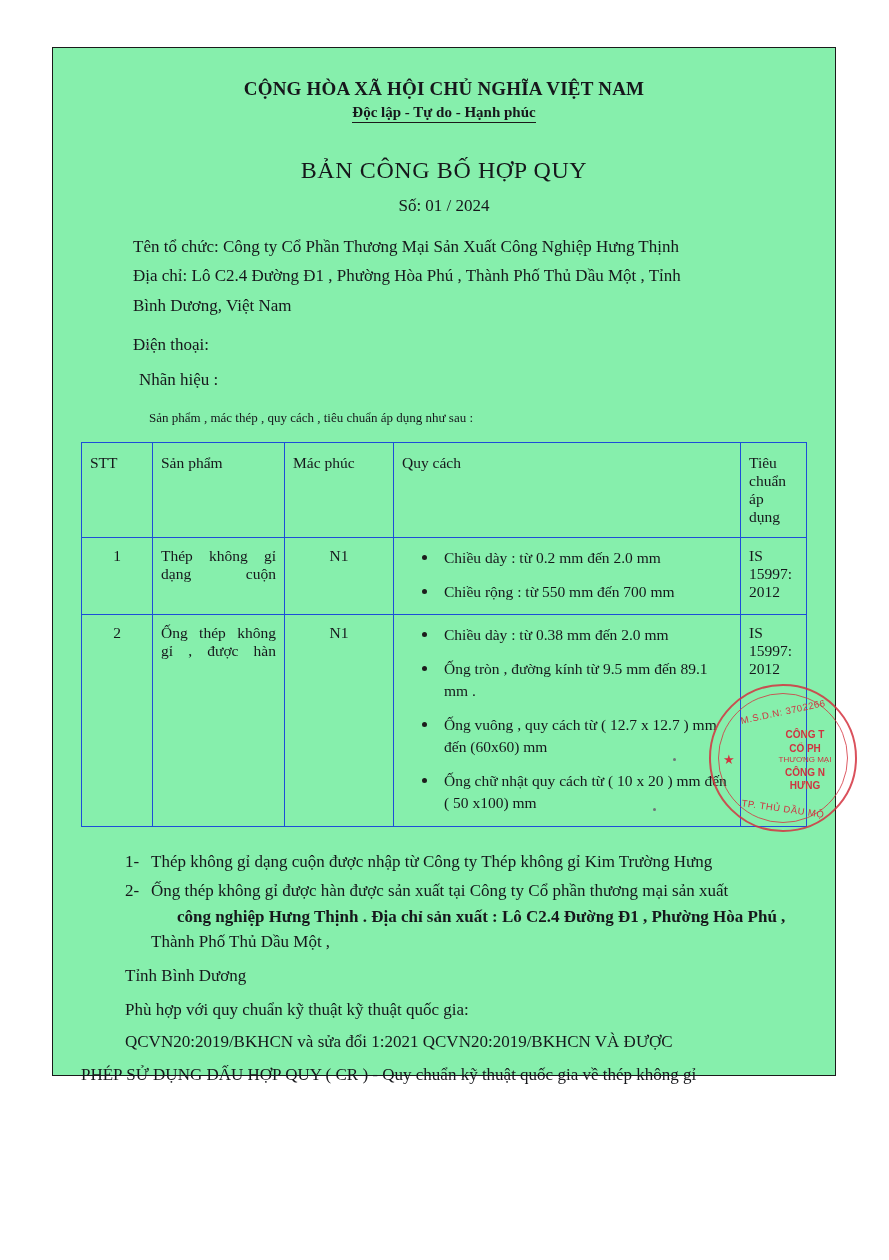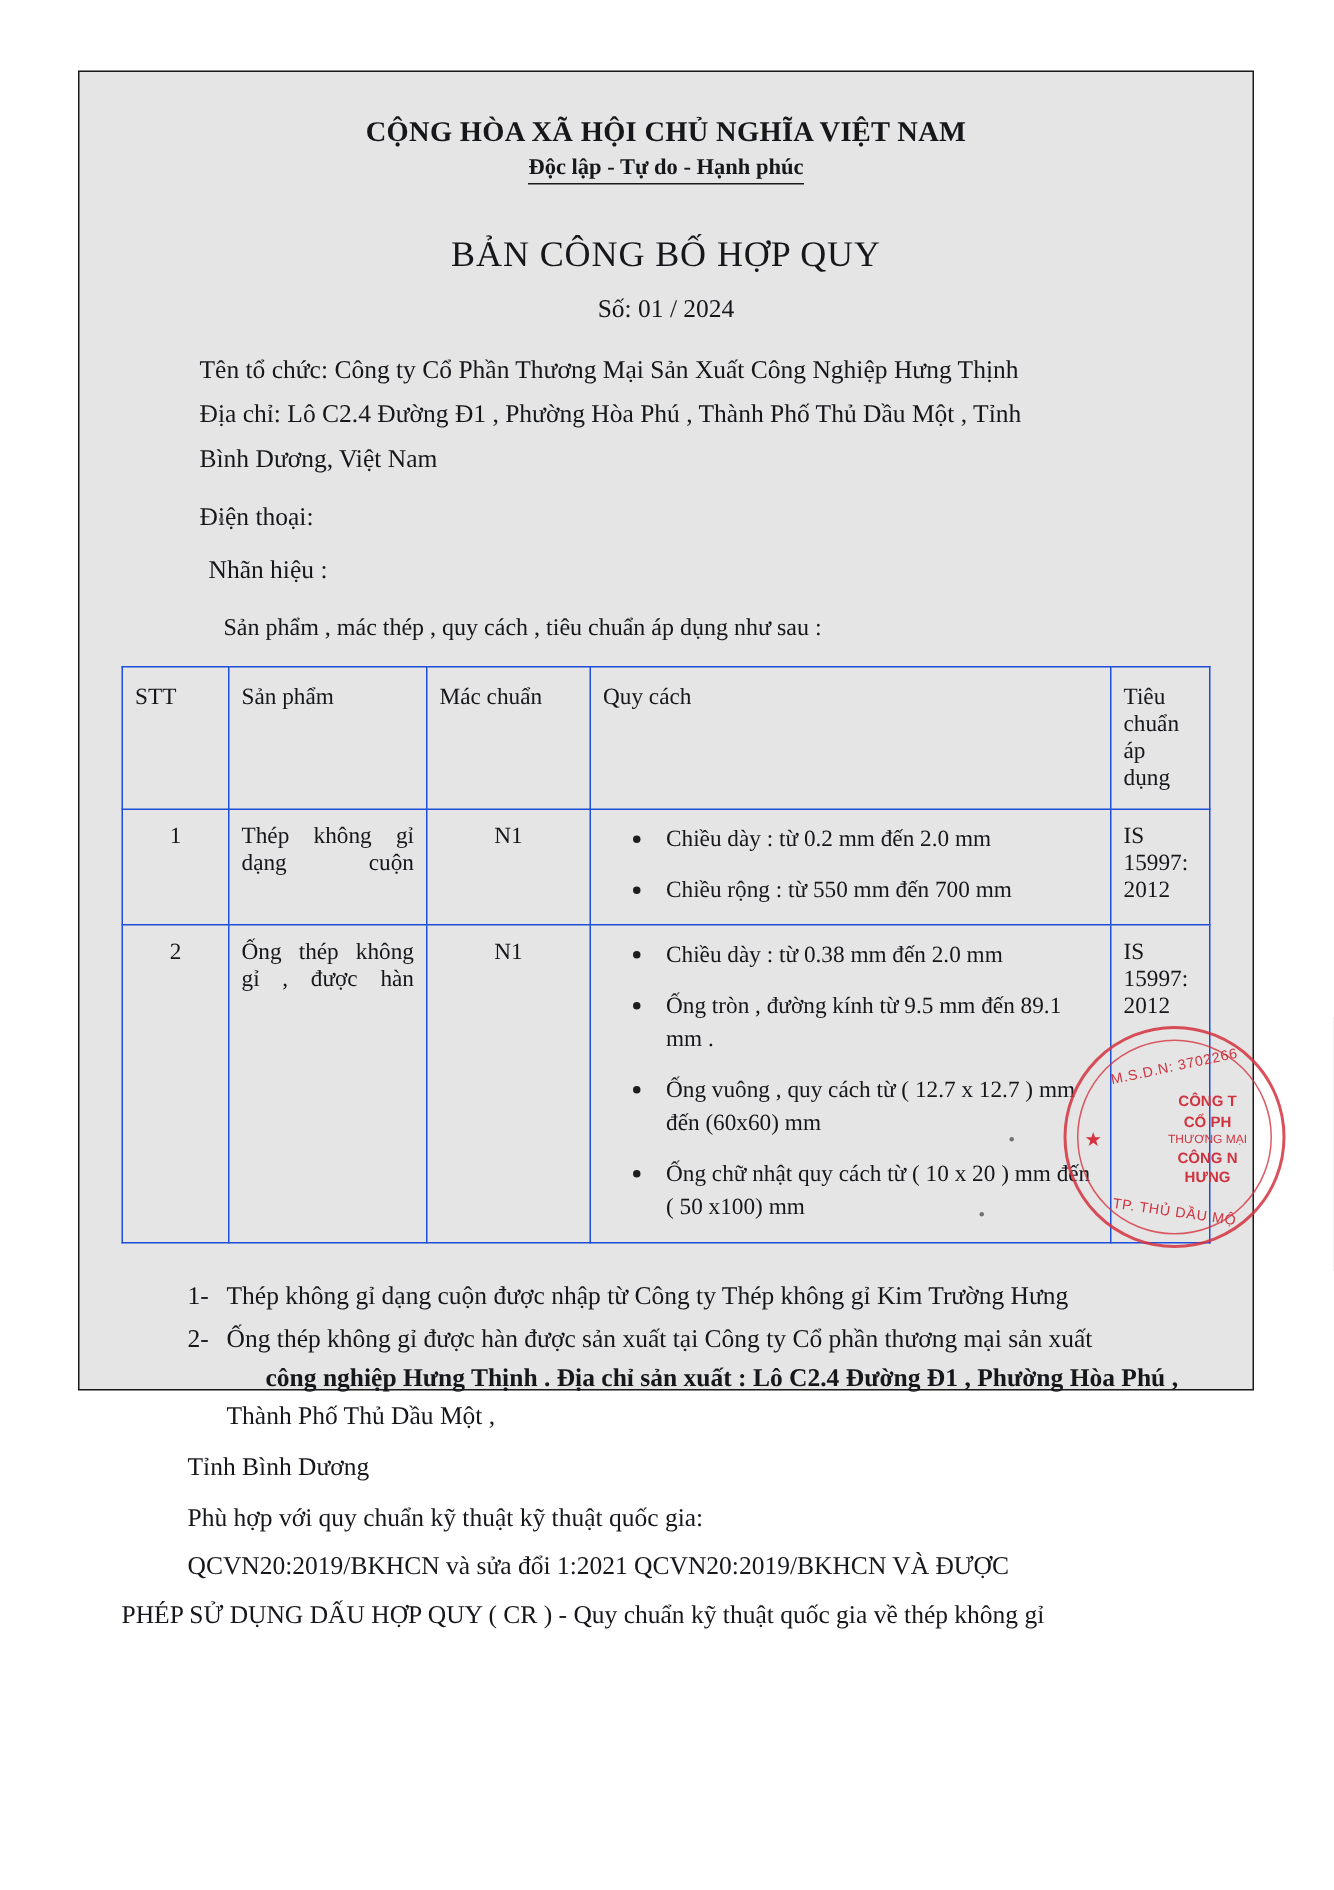--- a/index.html
+++ b/index.html
@@ -13,24 +13,24 @@
     font-family: "Liberation Serif", serif;
     color: #16171b;
     position: relative;
     overflow: hidden;
   }
   .page {
     position: absolute;
     left: 52px;
     top: 47px;
     width: 784px;
-    height: 880px;
+    height: 1029px;
     border: 1px solid #1a1a1a;
     box-sizing: border-box;
-    background: #e5e5e5;
+    background: #86efac;
   }
   .inner {
     padding: 22px 28px 0 28px;
   }
   .center { text-align: center; }
   .nat-title {
     font-size: 19px;
     font-weight: bold;
     letter-spacing: 0.2px;
     margin-top: 8px;
@@ -72,21 +72,21 @@
     font-weight: bold;
     font-size: 17.5px;
   }
   .brand-line {
     padding-left: 58px;
     font-size: 17px;
     margin-top: 12px;
   }
   .lead-line {
     padding-left: 68px;
-    font-size: 16px;
+    font-size: 13px;
     margin-top: 20px;
   }
   table.spec {
     width: 100%;
     border-collapse: collapse;
     margin-top: 16px;
     font-size: 15.5px;
   }
   table.spec th, table.spec td {
     border: 1px solid #1d4ed8;
@@ -253,21 +253,21 @@
 
     <div class="brand-line">Nhãn hiệu :</div>
 
     <div class="lead-line">Sản phẩm , mác thép , quy cách , tiêu chuẩn áp dụng như sau :</div>
 
     <table class="spec">
       <thead>
         <tr>
           <th class="c-stt">STT</th>
           <th class="c-prod">Sản phẩm</th>
-          <th class="c-grade">Mác chuẩn</th>
+          <th class="c-grade">Mác phúc</th>
           <th class="c-spec">Quy cách</th>
           <th class="c-std">Tiêu chuẩn áp dụng</th>
         </tr>
       </thead>
       <tbody>
         <tr>
           <td class="c-stt">1</td>
           <td class="c-prod">
               <div>Thép không gỉ dạng cuộn</div>
             </td>

